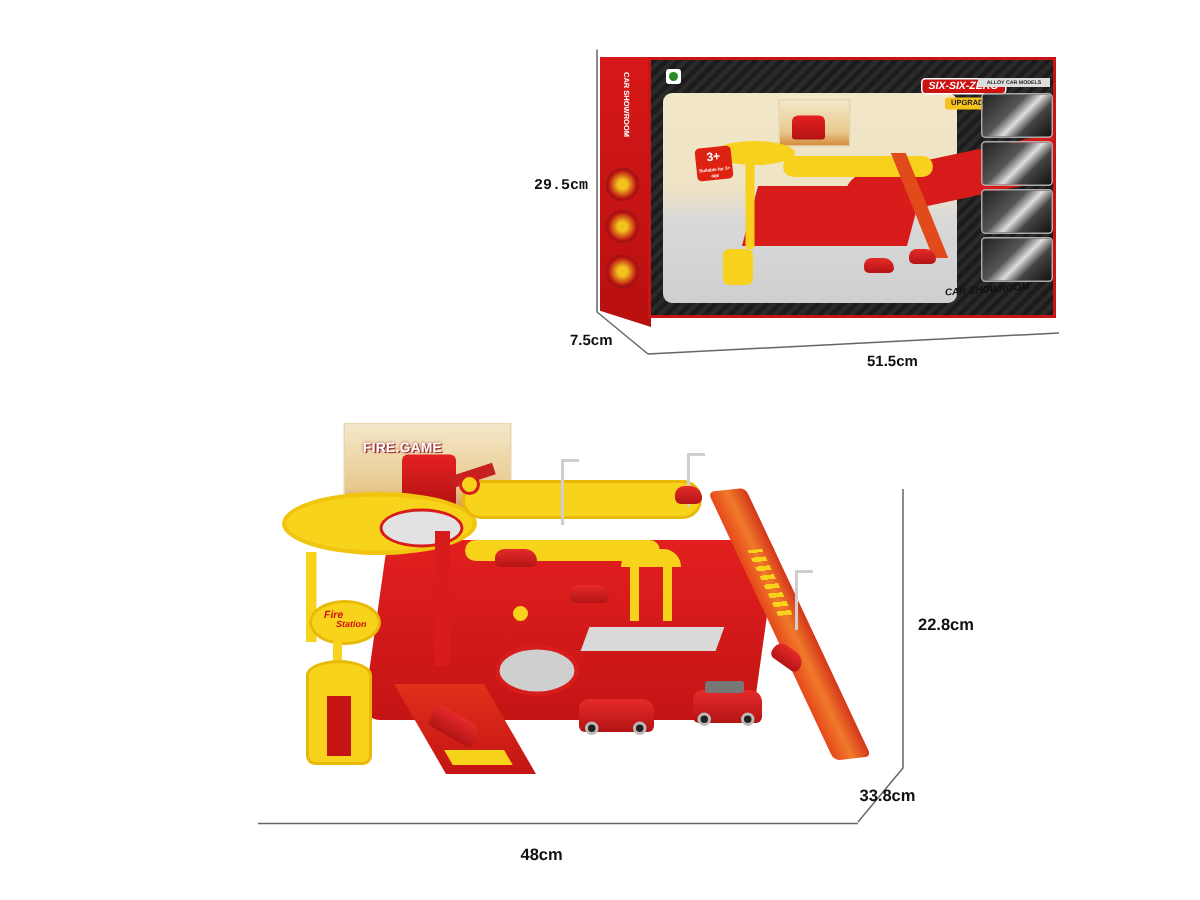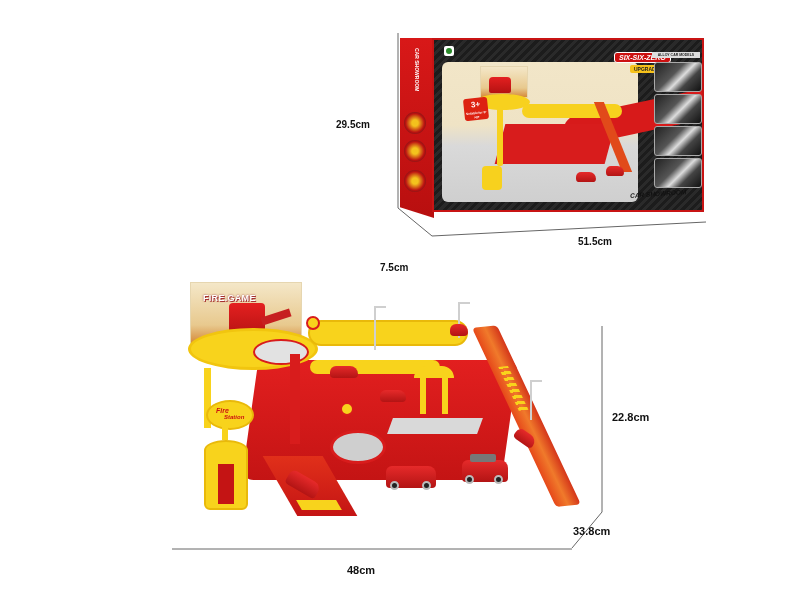--- a/index.html
+++ b/index.html
@@ -44,21 +44,21 @@
   .recycle { position:absolute; left:10px; top:6px; width:10px; height:10px; background:#fff;
      border-radius:2px; }
   .recycle::after { content:""; position:absolute; left:2px; top:2px; width:6px; height:6px; background:#2a8a2a; border-radius:50%; }
 
   
   .mini-track { position:absolute; background:#f7d11e; border-radius:50%; }
   .mini-red { position:absolute; background:#d81c1c; }
 
   
   .poster { position:absolute; background:linear-gradient(180deg,#f4e7c8,#e8c98e 70%,#d58a3a);
-     border:1px solid #e6d6b0; }
+     border:1px solid #e6d6b0;margin-left:39px; }
   .poster-title { position:absolute; left:12px; top:10px; font-size:9px; font-weight:bold; color:#fff;
      text-shadow:0 0 2px #933, 1px 1px 0 #a33; letter-spacing:0.3px; }
   .truck-cab { position:absolute; background:linear-gradient(180deg,#e42020,#b51212); border-radius:4px 4px 2px 2px; }
   .yellow { background:#f8d31c; }
   .orange-ramp { background:linear-gradient(90deg,#e6491a,#f07a2b,#d4361a); }
   .car { position:absolute; border-radius:6px 8px 4px 4px; background:linear-gradient(180deg,#e62a2a,#b31414); }
   .wheel { position:absolute; width:9px; height:9px; border-radius:50%; background:#222; border:2px solid #bbb; box-sizing:border-box; }
   .sign-round { position:absolute; border-radius:50%; background:#f8d31c; border:2px solid #d81c1c; box-sizing:border-box; }
   .lamp { position:absolute; width:2px; background:#cfcfcf; }
   .lamp::before { content:""; position:absolute; left:0; top:0; width:12px; height:2px; background:#cfcfcf; }
@@ -69,22 +69,22 @@
 
 <svg class="lines" width="800" height="600">
 
   <polyline points="398,33 398,208 432,236" fill="none" stroke="#666" stroke-width="1"></polyline>
   <line x1="432" y1="236" x2="706" y2="222" stroke="#666" stroke-width="1"></line>
 
   <polyline points="602,326 602,512 572,548" fill="none" stroke="#666" stroke-width="1"></polyline>
   <line x1="172" y1="549" x2="572" y2="549" stroke="#666" stroke-width="1"></line>
 </svg>
 
-<div class="dim-label" style="left:336px;top:119px;">29.5cm</div>
-<div class="dim-label" style="left:380px;top:222px;margin-top:40px;">7.5cm</div>
+<div class="dim-label" style="left:356px;top:119px;font-family:Liberation Mono, monospace;">29.5cm</div>
+<div class="dim-label" style="left:380px;top:222px;">7.5cm</div>
 <div class="dim-label" style="left:578px;top:236px;text-align:center;">51.5cm</div>
 
 <div class="dim-label big" style="left:612px;top:411px;">22.8cm</div>
 <div class="dim-label big" style="left:573px;top:525px;">33.8cm</div>
 <div class="dim-label big" style="left:347px;top:564px;">48cm</div>
 
 <div class="abs box-side">
   <div class="side-text">CAR SHOWROOM</div>
   <div class="side-circle" style="top:74px;"></div>
   <div class="side-circle" style="top:102px;"></div>

